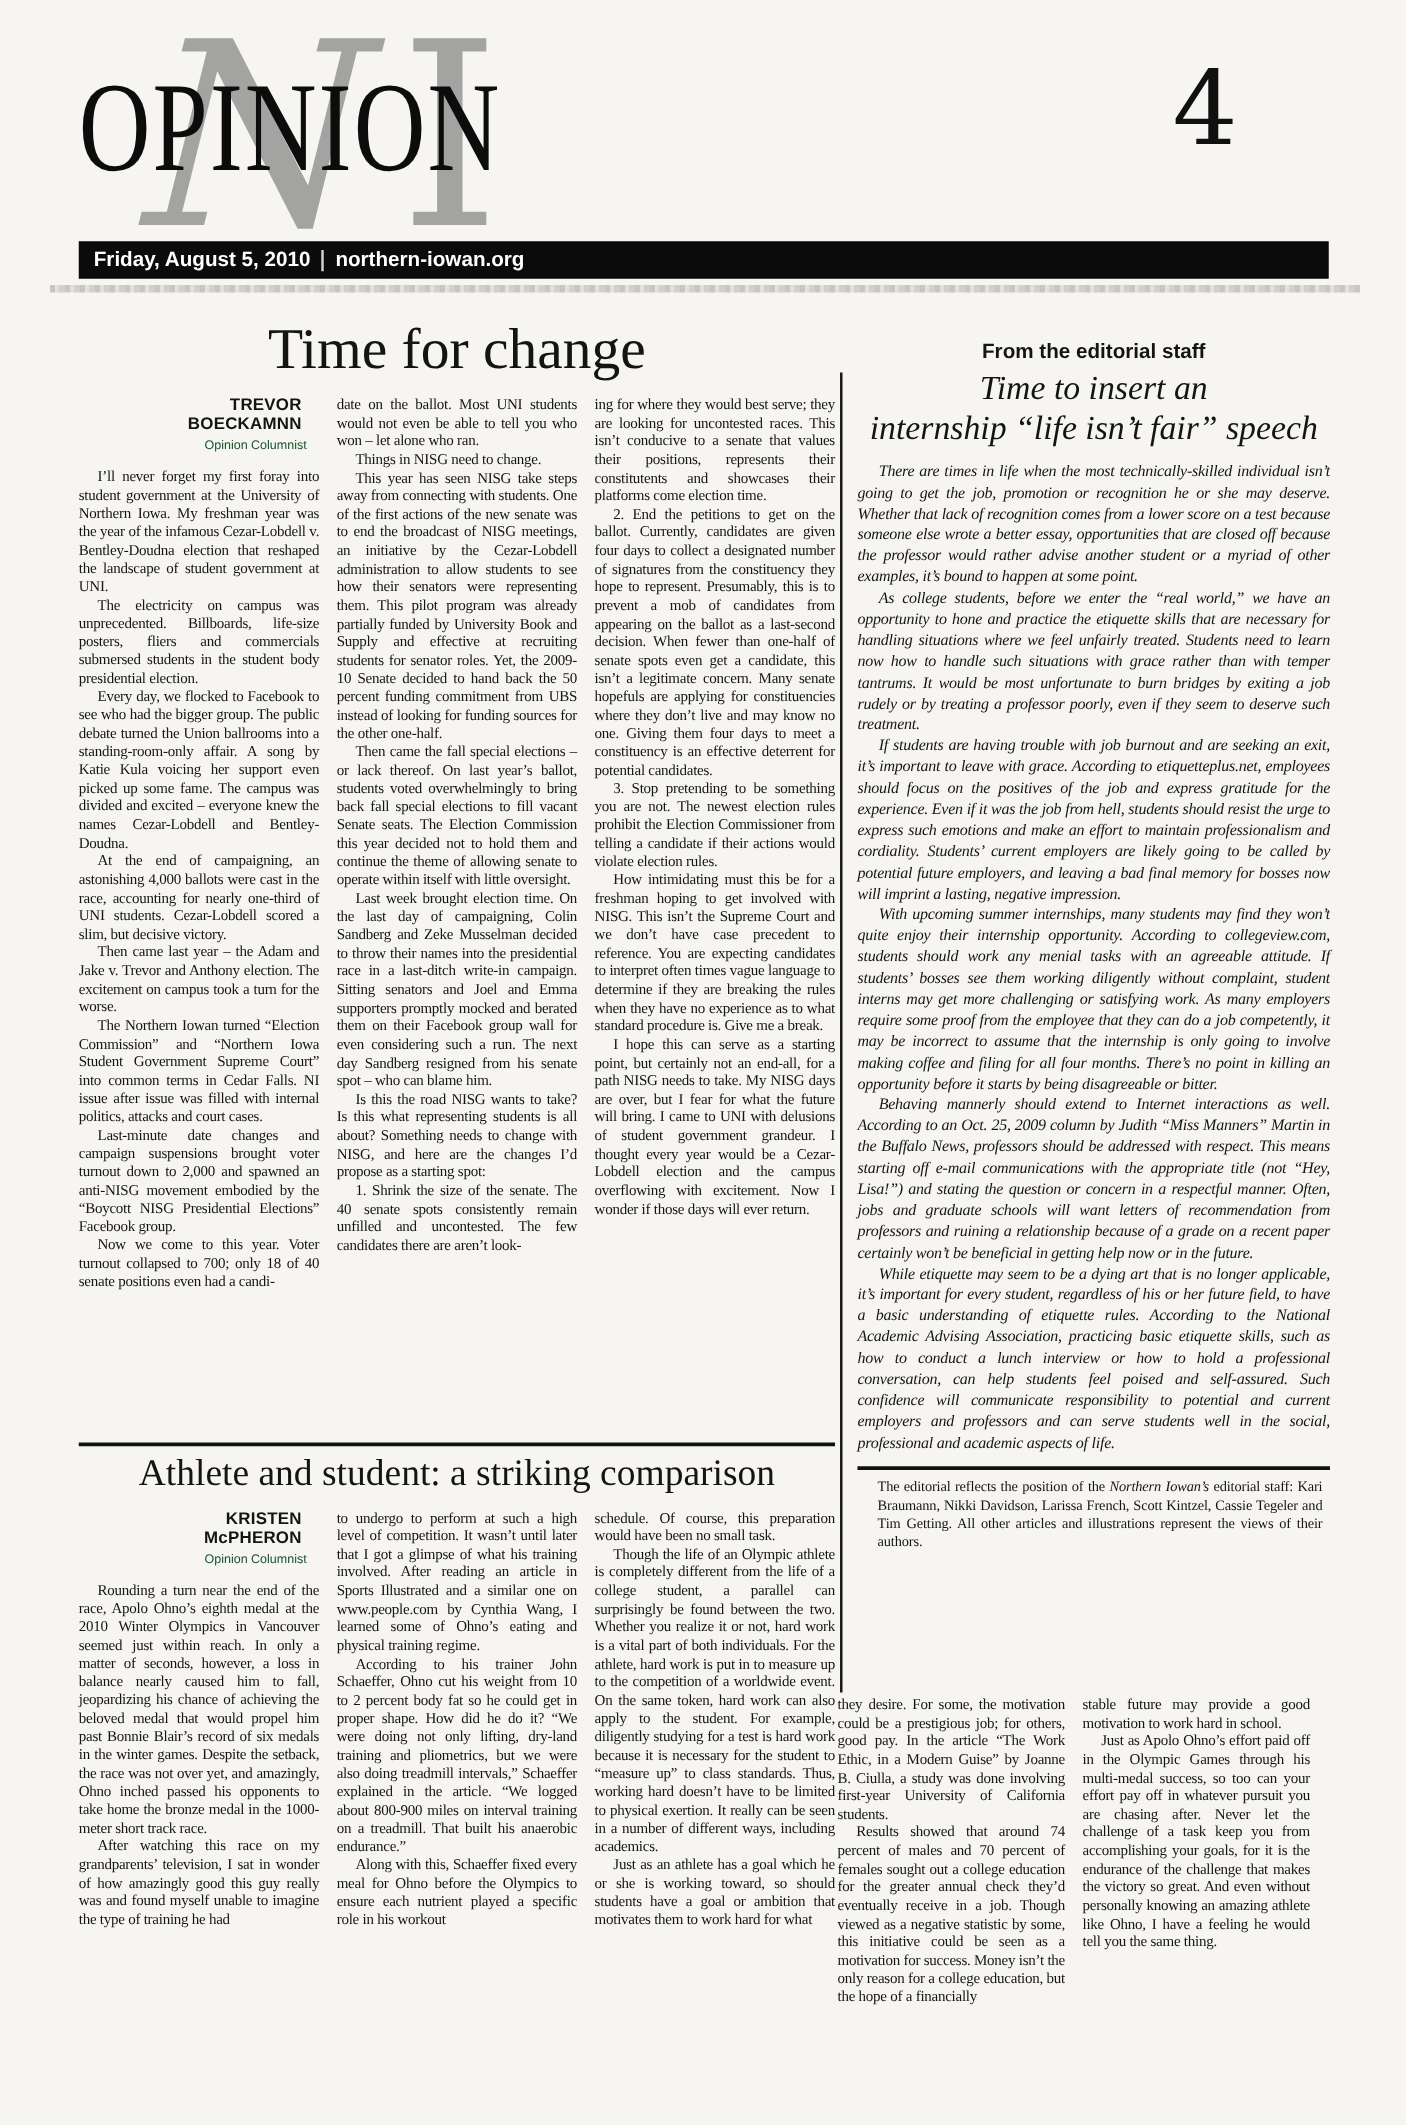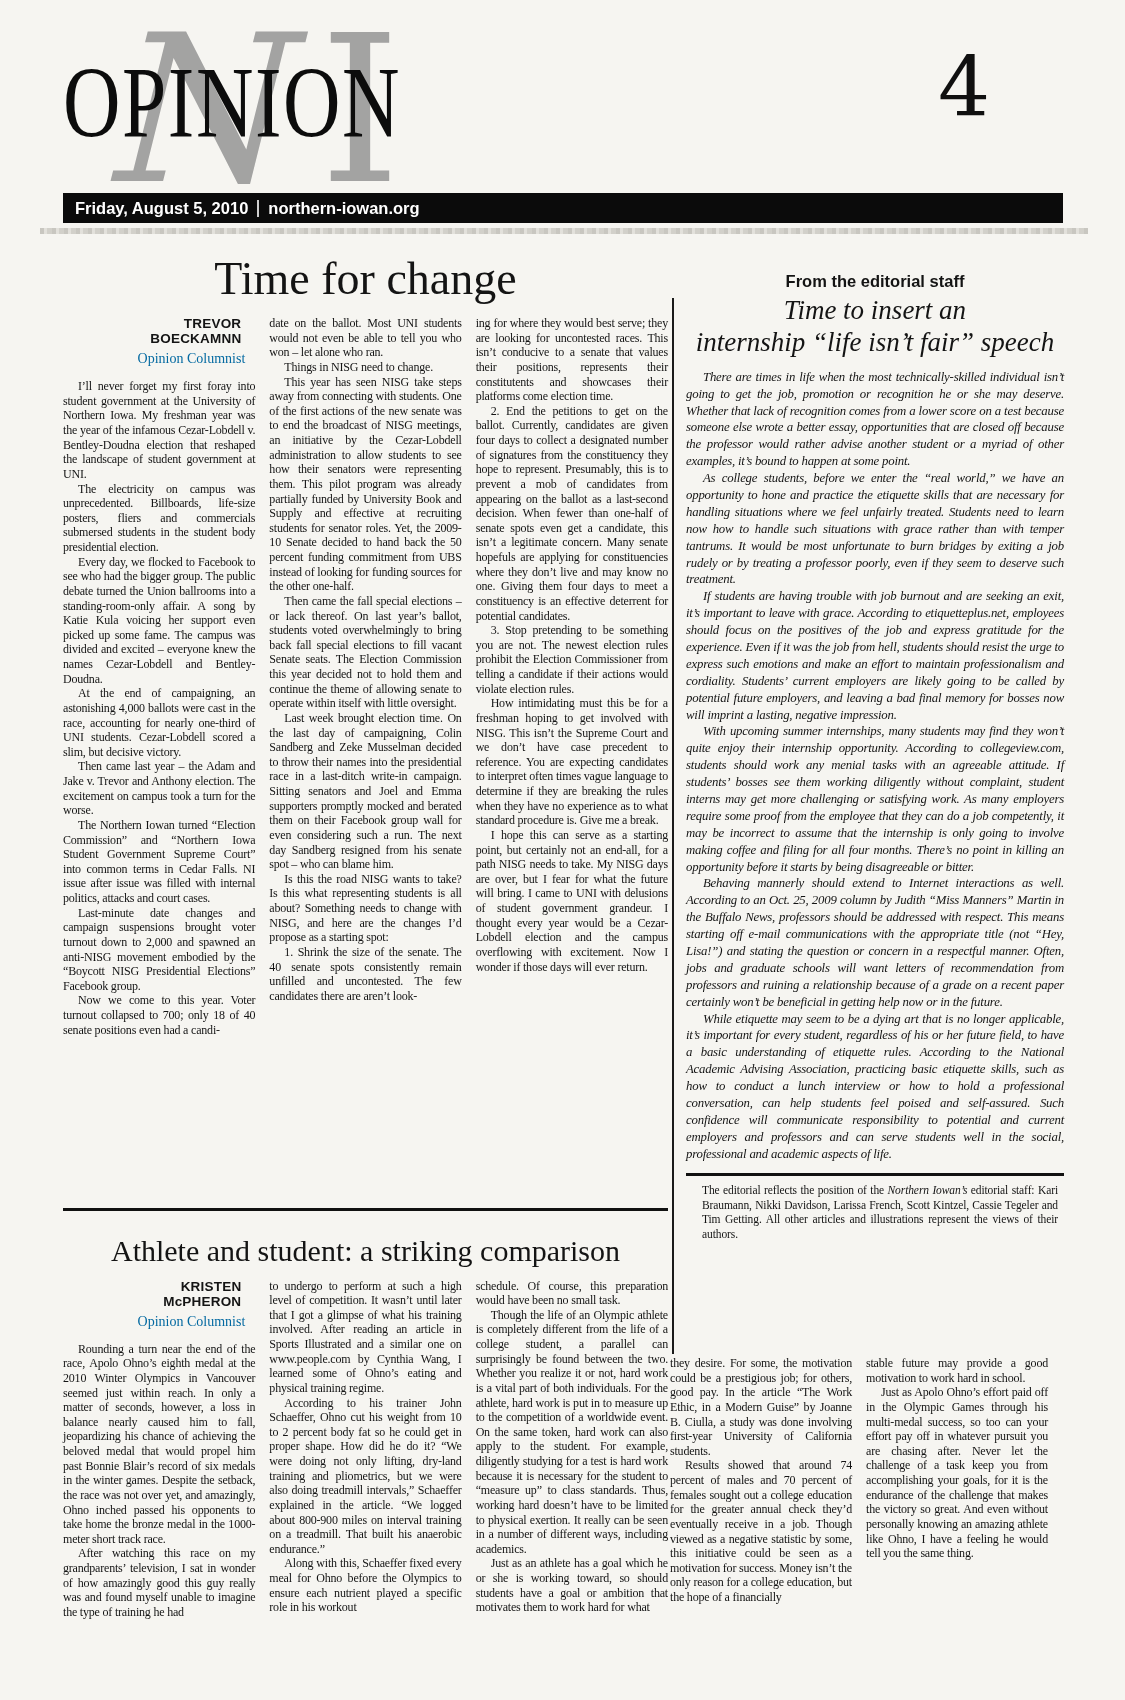--- a/index.html
+++ b/index.html
@@ -24,21 +24,21 @@
          background:repeating-linear-gradient(90deg,#b9b7b0 0 4px,#dcdad4 4px 7px,#c6c4bd 7px 12px);}
 
   
   .cols{display:flex;gap:14px;}
   .col{flex:1 1 0;min-width:0;}
   .col p{margin:0;text-indent:15px;text-align:justify;
          font-size:12px;line-height:1.22;letter-spacing:-0.2px;}
   .col[data-first-cont="true"] p:first-child{text-indent:0;}
   .byline-name{font-family:"Liberation Sans",sans-serif;font-weight:bold;font-size:13.5px;
          line-height:1.12;text-align:right;padding-right:14px;white-space:pre-line;letter-spacing:.2px;}
-  .byline-role{font-family:Liberation Serif, serif;font-size:14px;color:#0369a1;
+  .byline-role{font-family:Liberation Sans, sans-serif;font-size:10px;color:#14532d;
          text-align:right;padding-right:10px;margin:5px 0 12px;}
 
   
   .art1{left:63px;top:256px;width:605px;}
   .art1 h1{margin:0 0 14px;font-weight:normal;font-size:46px;line-height:1;text-align:center;
          font-family:"Liberation Serif",serif;}
   
   .vdivider{left:672px;top:298px;width:2px;height:1056px;background:#1a1a1a;}
 
   
@@ -47,21 +47,21 @@
          text-align:center;margin:0 0 4px;}
   .ed-title{font-style:italic;font-size:27px;line-height:1.18;text-align:center;margin:0 0 10px;
          font-family:"Liberation Serif",serif;}
   .ed-body p{margin:0;text-indent:17px;text-align:justify;font-style:italic;
          font-size:12.8px;line-height:1.32;letter-spacing:-0.2px;}
   .ed-disclaimer{margin-top:10px;border-top:3px solid #111;padding:7px 6px 0 16px;
          font-size:11.5px;line-height:1.3;text-align:justify;letter-spacing:-0.1px;}
   .ed-disclaimer .pub{font-style:italic;}
 
   
-  .art2-left{left:63px;top:1208px;width:605px;border-top:3px solid #111;padding-top:24px;}
+  .art2-left{left:63px;top:1154px;width:605px;border-top:3px solid #111;padding-top:6px;}
   .art2-left h1{margin:0 0 12px;font-weight:normal;font-size:30px;line-height:1.05;text-align:center;
          font-family:"Liberation Serif",serif;}
   .art2-right{left:670px;top:1356px;width:378px;}
 </style>
 </head>
 <body>
 
 <div class="abs ghost">
   <span class="gn">N</span><span class="gi">I</span>
 </div>

